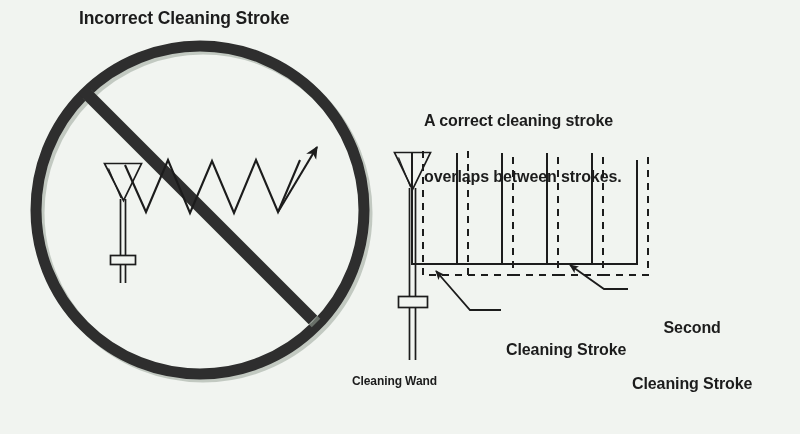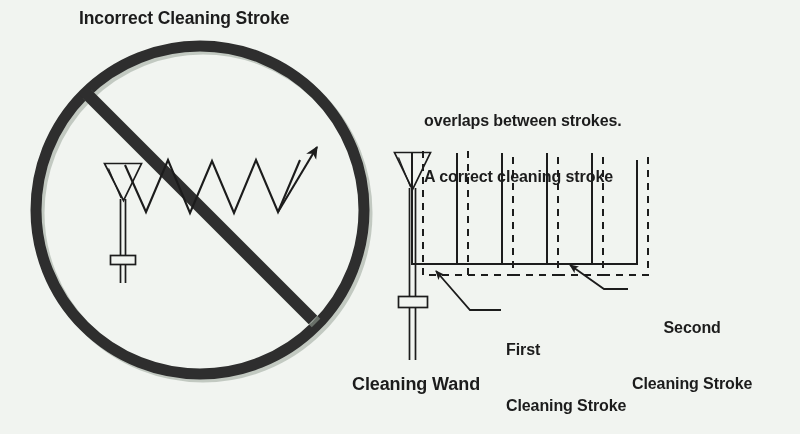--- a/index.html
+++ b/index.html
@@ -39,21 +39,21 @@
     font-size: 17.5px;
   }
   #caption-correct {
     left: 424px;
     top: 74px;
     font-size: 16px;
   }
   #label-cleaning-wand {
     left: 352px;
     top: 374px;
-    font-size: 18px;
+    font-size: 12px;
   }
   #label-first-stroke {
     left: 506px;
     top: 303px;
     font-size: 16px;
   }
   #label-second-stroke {
     left: 632px;
     top: 281px;
     font-size: 16px;
@@ -138,28 +138,27 @@
 
       <path d="M501,310 L470,310 L436,271" marker-end="url(#arrowSolid)"></path>
 
       <path d="M628,289 L604,289 L570,265" marker-end="url(#arrowSolid)"></path>
     </g>
   </svg>
 
   <div class="lbl" id="title-incorrect">Incorrect Cleaning Stroke</div>
 
   <div class="lbl" id="caption-correct">
+    <div>A correct cleaning stroke</div>
     <div>overlaps between strokes.</div>
-    <div>A correct cleaning stroke</div>
   </div>
 
   <div class="lbl" id="label-cleaning-wand">Cleaning Wand</div>
 
   <div class="lbl" id="label-first-stroke">
-    <div>First</div>
     <div>Cleaning Stroke</div>
   </div>
 
   <div class="lbl" id="label-second-stroke">
     <div>Second</div>
     <div>Cleaning Stroke</div>
   </div>
 
 </div>
 

